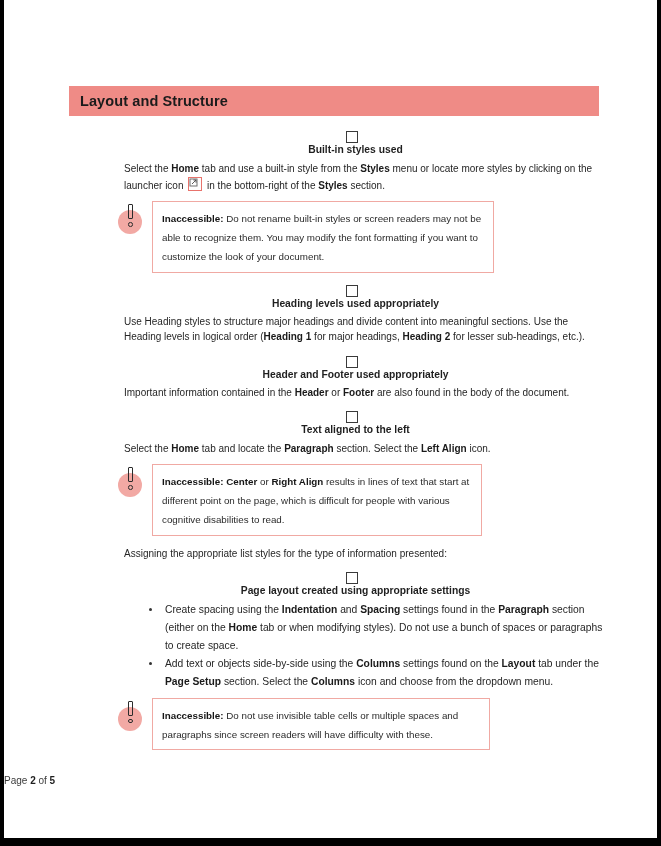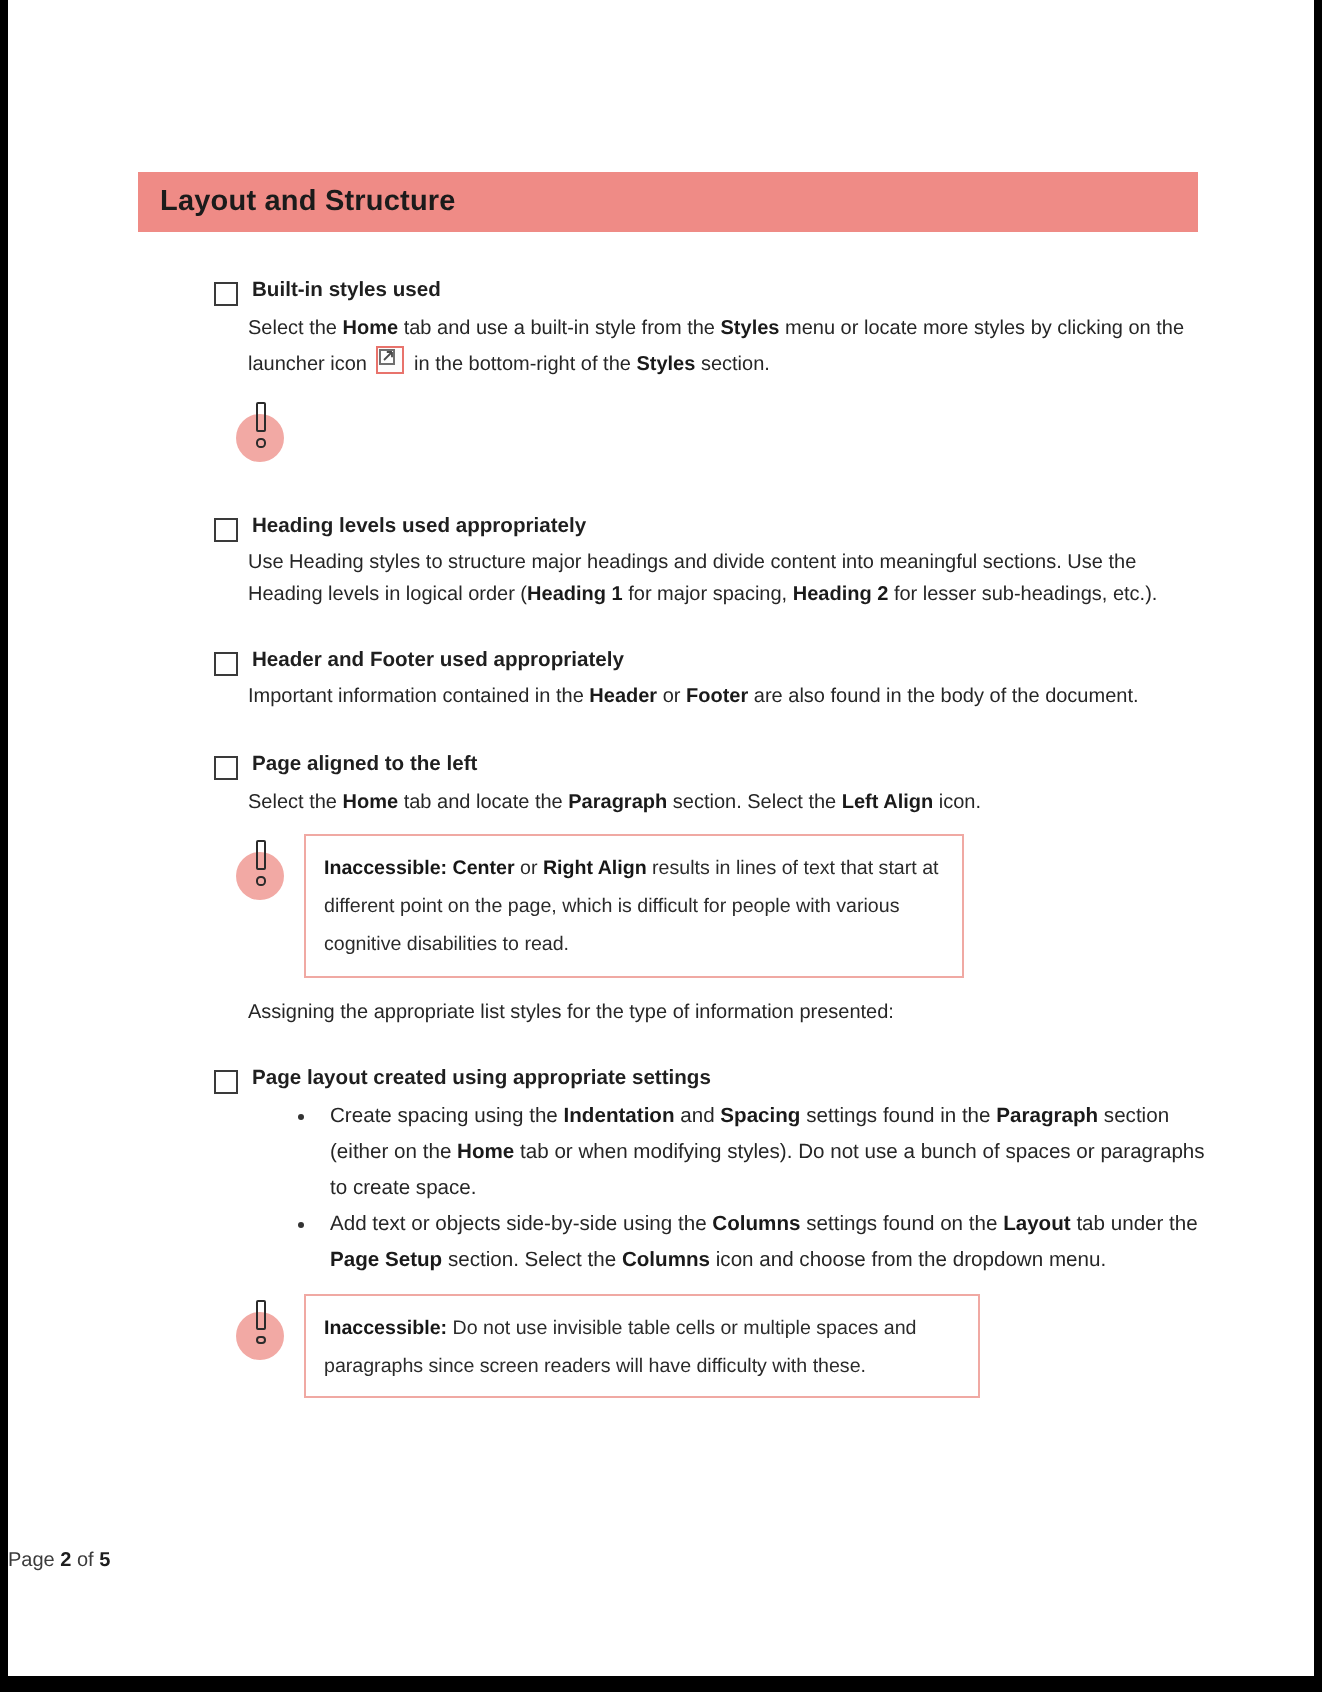--- a/index.html
+++ b/index.html
@@ -55,23 +55,24 @@
     position: absolute;
     left: 65px;
     top: 120px;
     width: 535px;
   }
 
   
   .check-item {
     display: flex;
     align-items: center;
-    margin-top: 19px;
+    margin-top: 9px;
     margin-bottom: 3px;
     padding-left: 38px;
+    flex-direction: column;
   }
   .checkbox {
     flex: 0 0 auto;
     width: 10px;
     height: 10px;
     border: 1.2px solid #3a3a3a;
     background: #ffffff;
     margin-top: 2px;
     margin-right: 7px;
   }
@@ -229,37 +230,40 @@
             </svg></span><span> in the bottom-right of the </span><b>Styles</b><span> section.</span></p>
 
       <div class="callout">
         <span class="warn-icon">
           <span class="circle"></span>
           <span class="bang">
               <span class="bar"></span>
               <span class="dot"></span>
             </span>
         </span>
+        <span class="callout-box" style="width:322px">
+          <span class="callout-text"><b>Inaccessible:</b><span> Do not rename built-in styles or screen readers may not be able to recognize them. You may modify the font formatting if you want to customize the look of your document.</span></span>
+        </span>
       </div>
 
       <div class="check-item">
         <span class="checkbox"></span>
         <span class="check-label">Heading levels used appropriately</span>
       </div>
-      <p class="para tight"><span>Use Heading styles to structure major headings and divide content into meaningful sections. Use the Heading levels in logical order (</span><b>Heading 1</b><span> for major spacing, </span><b>Heading 2</b><span> for lesser sub-headings, etc.).</span></p>
+      <p class="para tight"><span>Use Heading styles to structure major headings and divide content into meaningful sections. Use the Heading levels in logical order (</span><b>Heading 1</b><span> for major headings, </span><b>Heading 2</b><span> for lesser sub-headings, etc.).</span></p>
 
       <div class="check-item">
         <span class="checkbox"></span>
         <span class="check-label">Header and Footer used appropriately</span>
       </div>
       <p class="para tight"><span>Important information contained in the </span><b>Header</b><span> or </span><b>Footer</b><span> are also found in the body of the document.</span></p>
 
       <div class="check-item">
         <span class="checkbox"></span>
-        <span class="check-label">Page aligned to the left</span>
+        <span class="check-label">Text aligned to the left</span>
       </div>
       <p class="para"><span>Select the </span><b>Home</b><span> tab and locate the </span><b>Paragraph</b><span> section. Select the </span><b>Left Align</b><span> icon.</span></p>
 
       <div class="callout">
         <span class="warn-icon">
           <span class="circle"></span>
           <span class="bang">
               <span class="bar"></span>
               <span class="dot"></span>
             </span>

